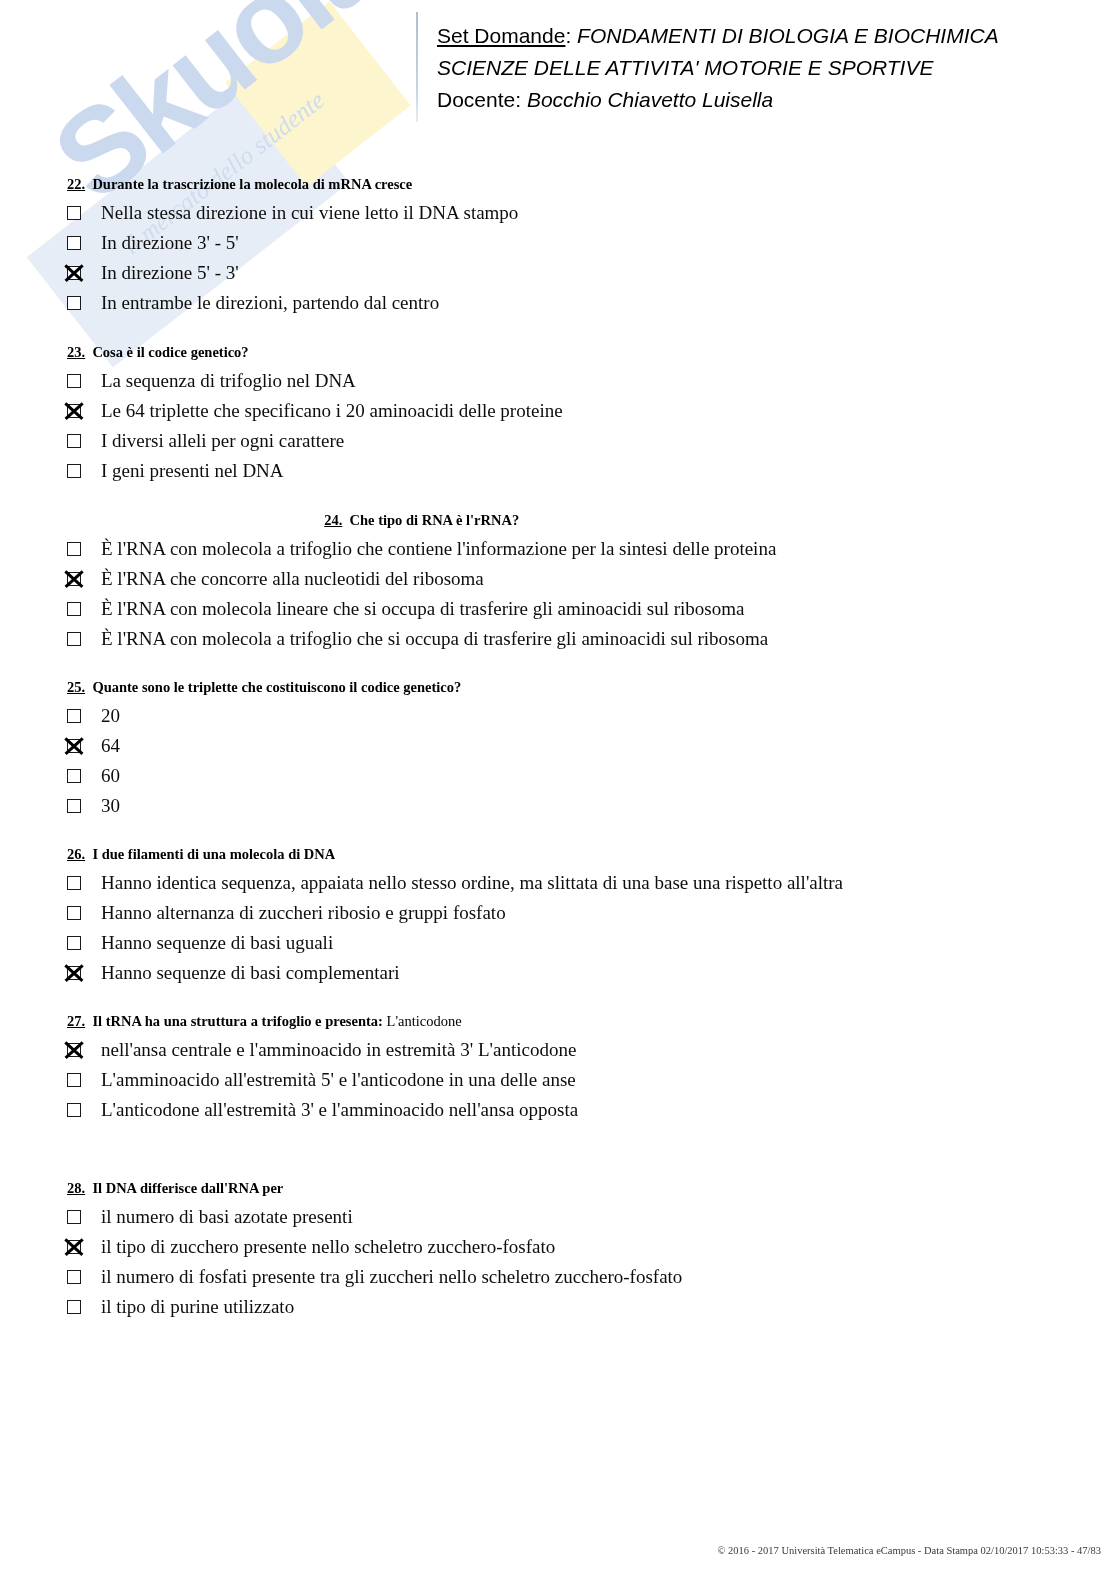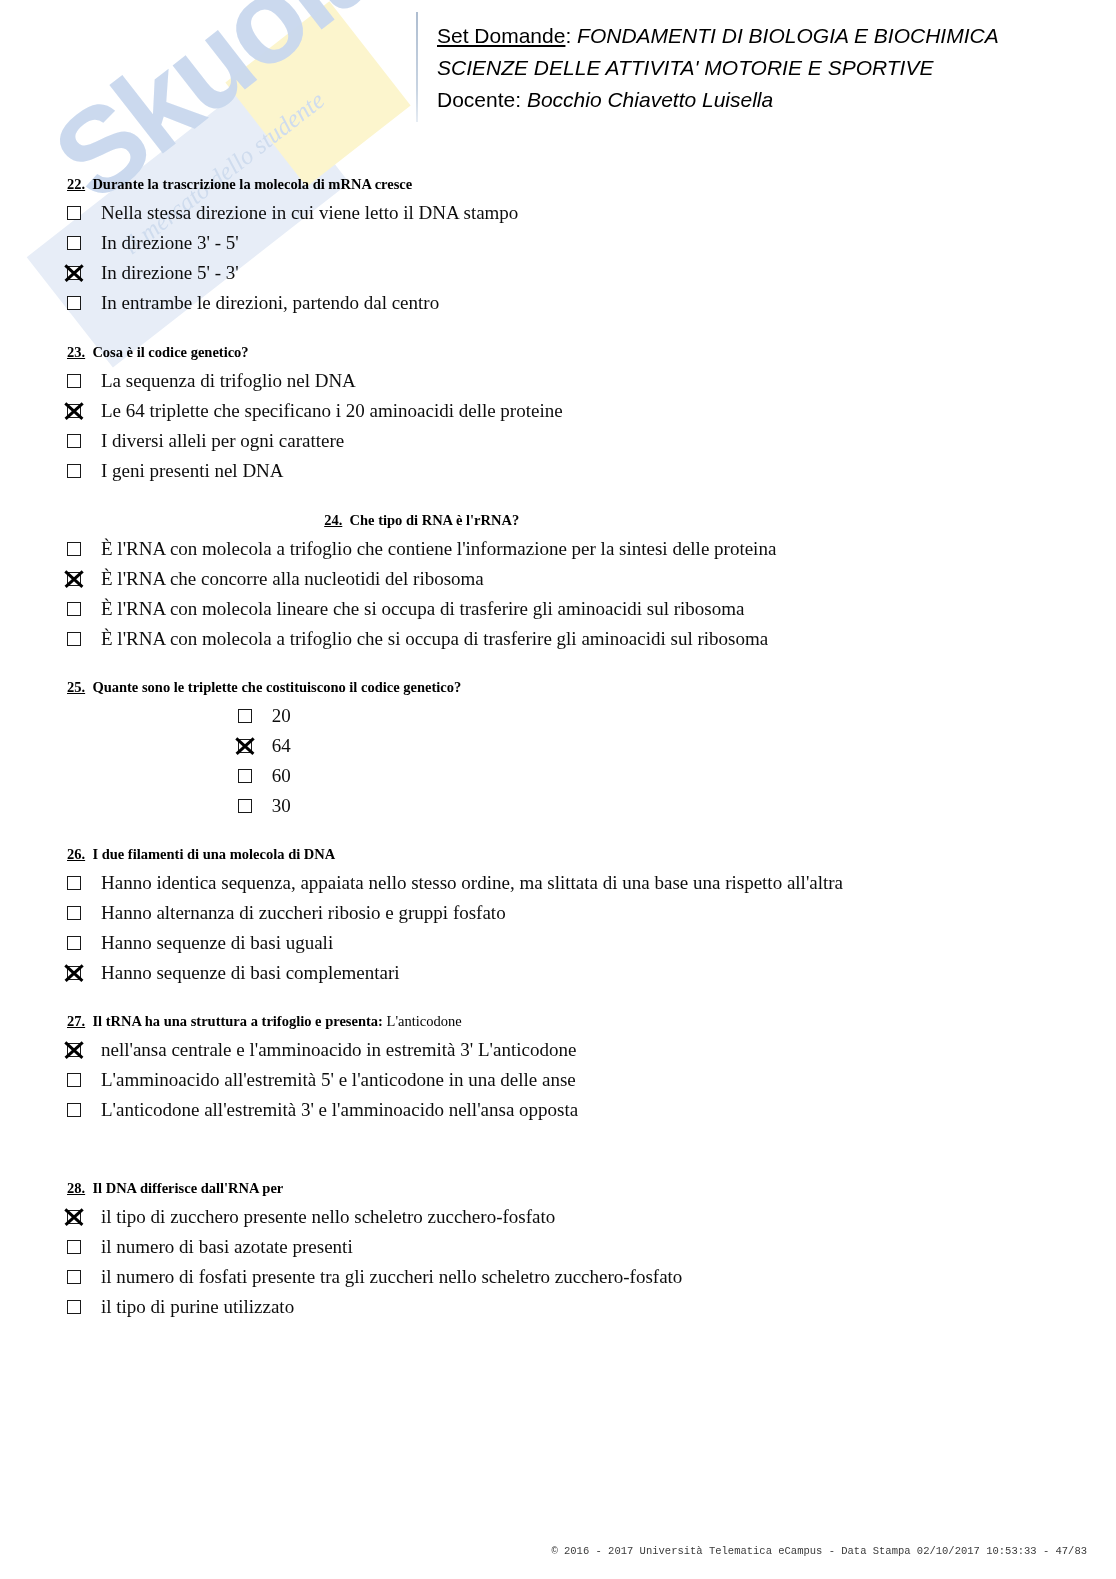--- a/index.html
+++ b/index.html
@@ -138,21 +138,20 @@
   .options {
     margin-top: 11px;
   }
   .option-row {
     display: flex;
     align-items: flex-start;
     height: 30px;
   }
   .option-row.tight {
     height: 30px;
-    justify-content: center;
   }
   .checkbox {
     position: relative;
     flex: 0 0 auto;
     width: 14px;
     height: 14px;
     border: 1.4px solid #1a1a1a;
     background: #ffffff;
     margin-top: 2px;
     box-sizing: border-box;
@@ -189,22 +188,22 @@
   #footer {
     position: absolute;
     left: 0;
     top: 1540px;
     width: 1116px;
     text-align: right;
     z-index: 2;
   }
   #footer-text {
     display: inline-block;
-    margin-right: 29px;
-    font-family: Liberation Mono, monospace;
+    margin-right: 15px;
+    font-family: Liberation Serif, serif;
     font-size: 10.5px;
     color: #3a3a3a;
     white-space: nowrap;
   }
 </style>
 </head>
 <body>
 
 <div id="page">
 
@@ -344,26 +343,26 @@
           <div class="option-row">
             <span class="checkbox"></span>
             <span class="option-label">L'anticodone all'estremità 3' e l'amminoacido nell'ansa opposta</span>
           </div>
         </div>
       </div>
       <div class="question-block" style="top: 1180px;">
         <div class="q-title"><span class="q-num">28.</span>&nbsp;&nbsp;<span>Il DNA differisce dall'RNA per</span></div>
         <div class="options">
           <div class="option-row">
+            <span class="checkbox"></span>
+            <span class="option-label">il numero di basi azotate presenti</span>
+          </div>
+          <div class="option-row">
             <span class="checkbox checked"></span>
             <span class="option-label">il tipo di zucchero presente nello scheletro zucchero-fosfato</span>
-          </div>
-          <div class="option-row">
-            <span class="checkbox"></span>
-            <span class="option-label">il numero di basi azotate presenti</span>
           </div>
           <div class="option-row">
             <span class="checkbox"></span>
             <span class="option-label">il numero di fosfati presente tra gli zuccheri nello scheletro zucchero-fosfato</span>
           </div>
           <div class="option-row">
             <span class="checkbox"></span>
             <span class="option-label">il tipo di purine utilizzato</span>
           </div>
         </div>

